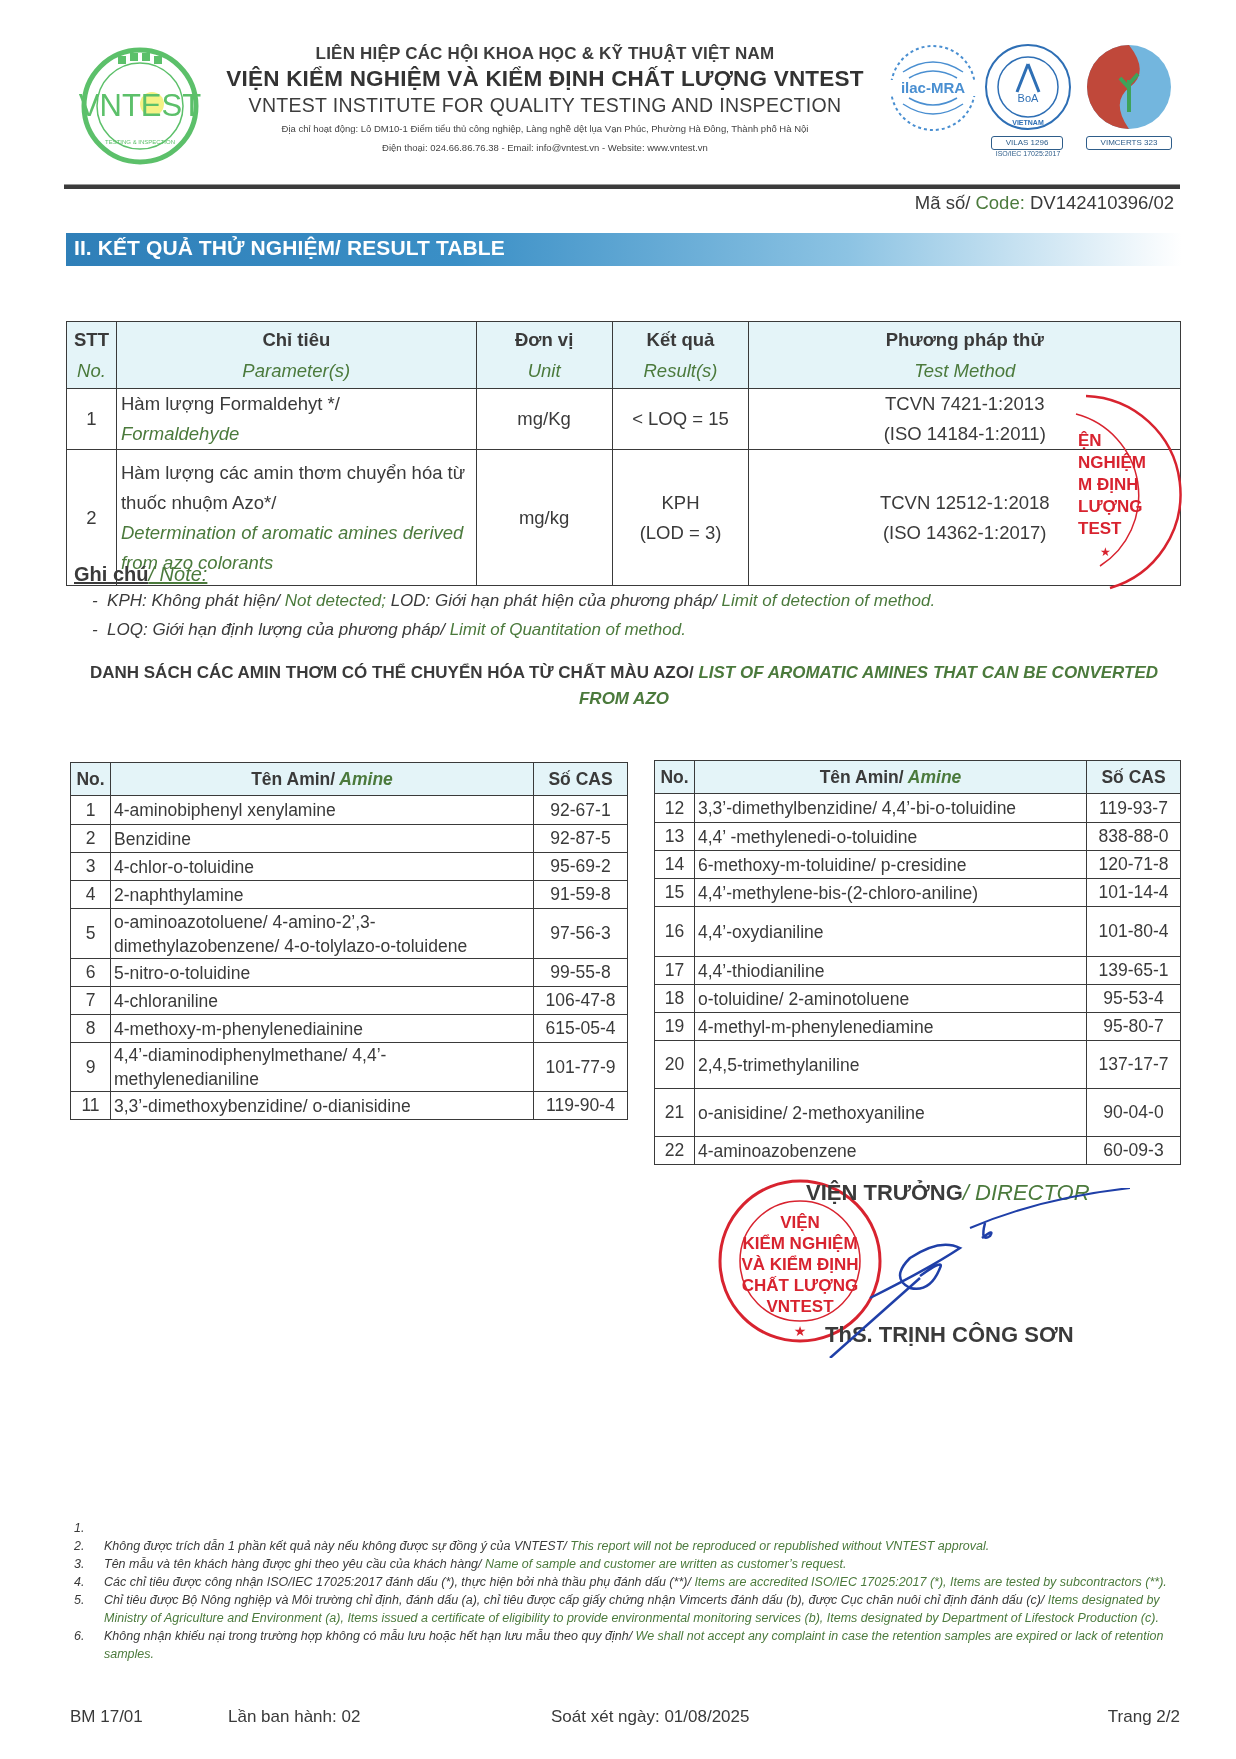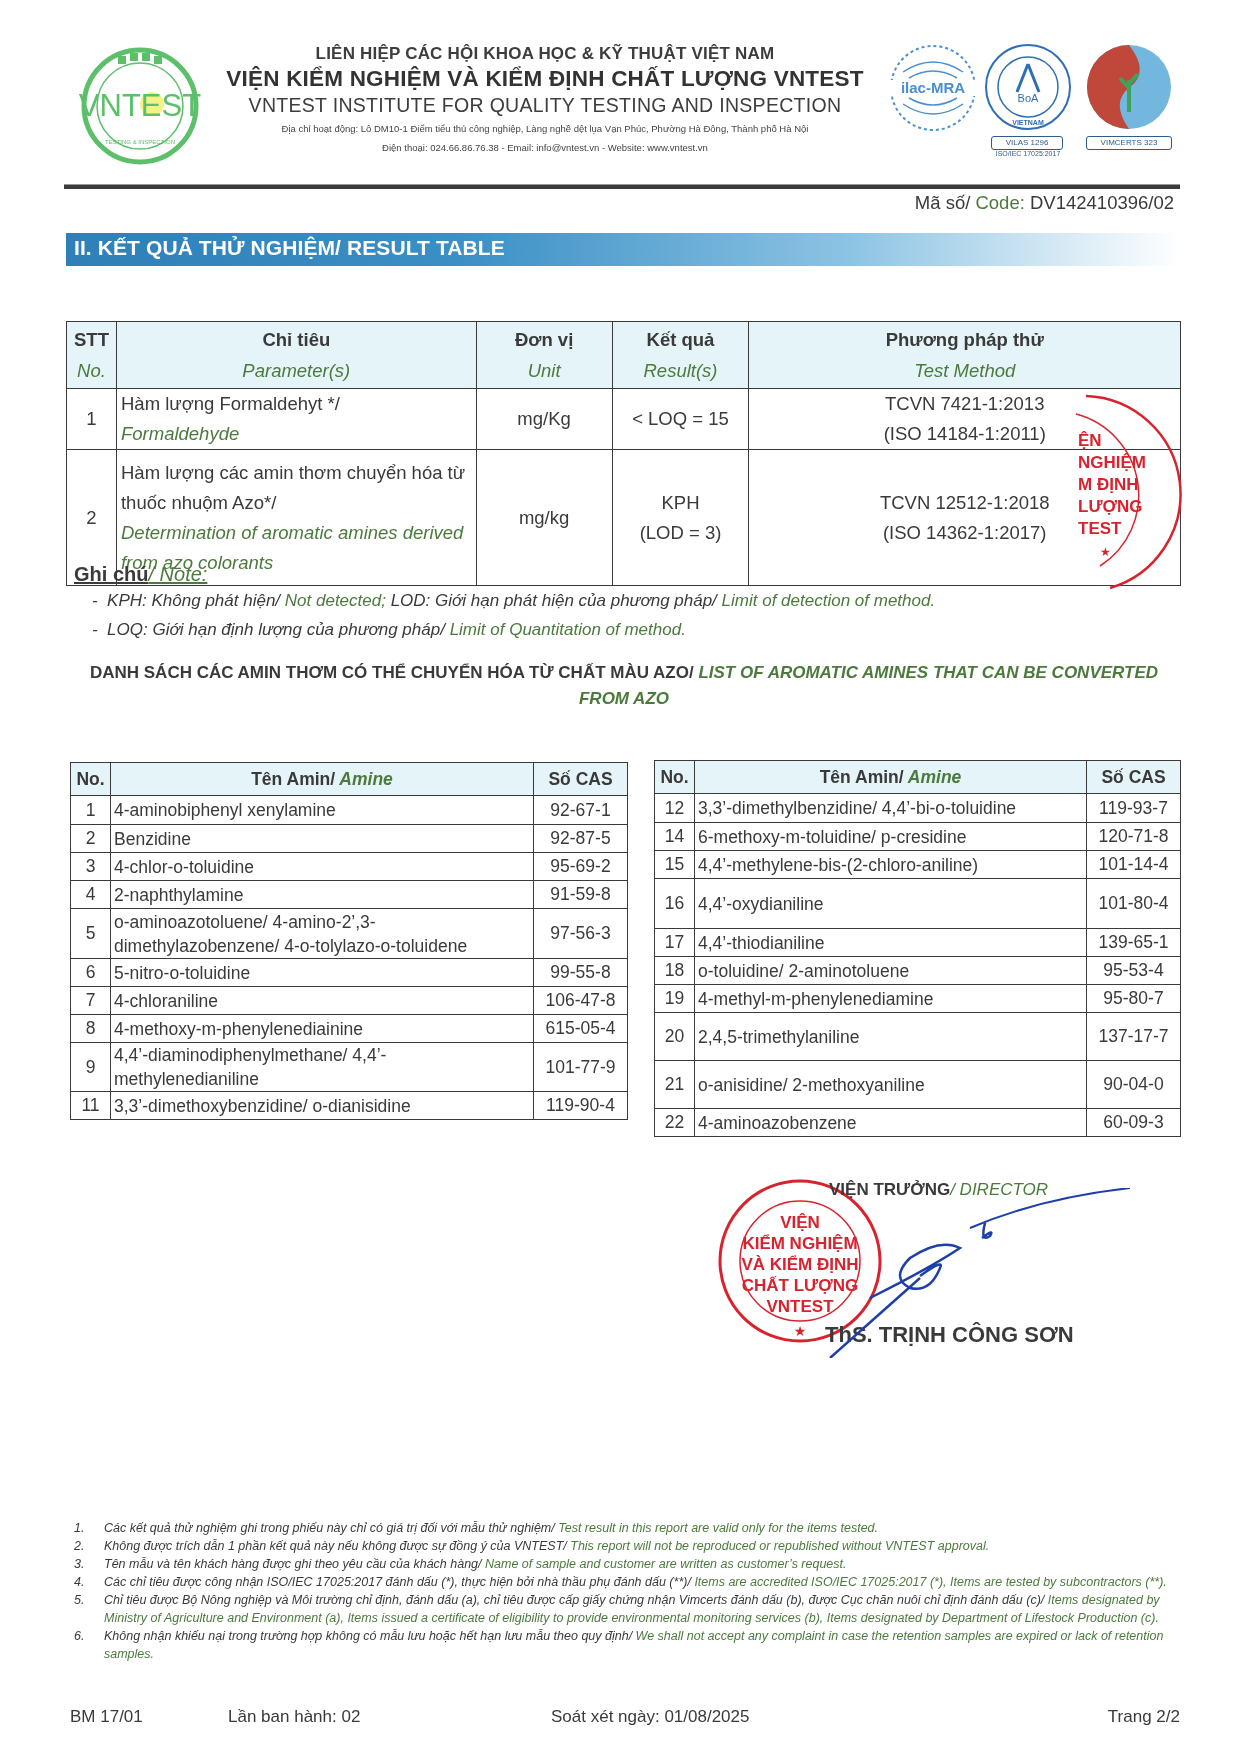--- a/index.html
+++ b/index.html
@@ -53,21 +53,21 @@
   .amine-table th { background: #e4f4f8; font-weight: bold; height: 33px; }
   .amine-table th .g { color: #4b7a3c; font-style: italic; }
   .amine-table td.no { text-align: center; width: 40px; }
   .amine-table td.nm { text-align: left; padding: 0 3px; line-height: 24px; }
   .amine-table td.cas { text-align: center; width: 94px; }
   #amine-left { position: absolute; left: 70px; top: 714px; width: 558px; }
   #amine-right { position: absolute; left: 654px; top: 712px; width: 527px; }
 
   
   #stamp { position: absolute; left: 715px; top: 1176px; width: 170px; height: 170px; }
-  #sig-title { position: absolute; left: 806px; top: 1180px; font-size: 17px; font-weight: bold; color: #3a3a3a; margin-left: 23px; }
+  #sig-title { position: absolute; left: 806px; top: 1180px; font-size: 22px; font-weight: bold; color: #3a3a3a; }
   #sig-title .g { font-weight: normal; font-style: italic; color: #4b7a3c; }
   #sig-name { position: absolute; left: 825px; top: 1322px; font-size: 22px; font-weight: bold; color: #3a3a3a; }
   #signature { position: absolute; left: 810px; top: 1188px; width: 320px; height: 170px; }
   #side-stamp { position: absolute; left: 1070px; top: 388px; width: 130px; height: 210px; }
 
   
   #footnotes { position: absolute; left: 74px; top: 1519px; width: 1100px; font-size: 12.5px; font-style: italic; line-height: 18px; color: #3a3a3a; }
   .fn { display: flex; }
   .fn .n { width: 30px; flex: none; }
   .fn .g { color: #4b7a3c; }
@@ -305,20 +305,25 @@
       <th>Số CAS</th>
     </tr>
   </thead>
   <tbody id="amine-right-body">
       <tr style="height: 29px;">
         <td class="no">12</td>
         <td class="nm">3,3’-dimethylbenzidine/ 4,4’-bi-o-toluidine</td>
         <td class="cas">119-93-7</td>
       </tr>
       <tr style="height: 28px;">
+        <td class="no">13</td>
+        <td class="nm">4,4’ -methylenedi-o-toluidine</td>
+        <td class="cas">838-88-0</td>
+      </tr>
+      <tr style="height: 28px;">
         <td class="no">14</td>
         <td class="nm">6-methoxy-m-toluidine/ p-cresidine</td>
         <td class="cas">120-71-8</td>
       </tr>
       <tr style="height: 28px;">
         <td class="no">15</td>
         <td class="nm">4,4’-methylene-bis-(2-chloro-aniline)</td>
         <td class="cas">101-14-4</td>
       </tr>
       <tr style="height: 50px;">
@@ -380,21 +385,20 @@
     <path d="M160 40 Q230 10 320 0" fill="none" stroke="#1f3fa8" stroke-width="2"></path>
     <path d="M175 35 Q170 55 180 48 Q185 40 172 50" fill="none" stroke="#1f3fa8" stroke-width="2.5"></path>
     <path d="M60 110 Q120 80 150 60 Q130 50 100 70 Q80 90 100 100 Q120 105 130 80 Q135 70 110 88" fill="none" stroke="#1f3fa8" stroke-width="2.5"></path>
     <path d="M110 90 L20 170" fill="none" stroke="#1f3fa8" stroke-width="2.5"></path>
   </svg>
 </div>
 
 <div id="footnotes">
   <div class="fn">
       <span class="n">1.</span>
-      <span><span>Các kết quả thử nghiệm ghi trong phiếu này chỉ có giá trị đối với mẫu thử nghiệm/ </span><span class="g">Test result in this report are valid only for the items tested.</span></span>
     </div>
   <div class="fn">
       <span class="n">2.</span>
       <span><span>Không được trích dẫn 1 phần kết quả này nếu không được sự đồng ý của VNTEST/ </span><span class="g">This report will not be reproduced or republished without VNTEST approval.</span></span>
     </div>
   <div class="fn">
       <span class="n">3.</span>
       <span><span>Tên mẫu và tên khách hàng được ghi theo yêu cầu của khách hàng/ </span><span class="g">Name of sample and customer are written as customer’s request.</span></span>
     </div>
   <div class="fn">

